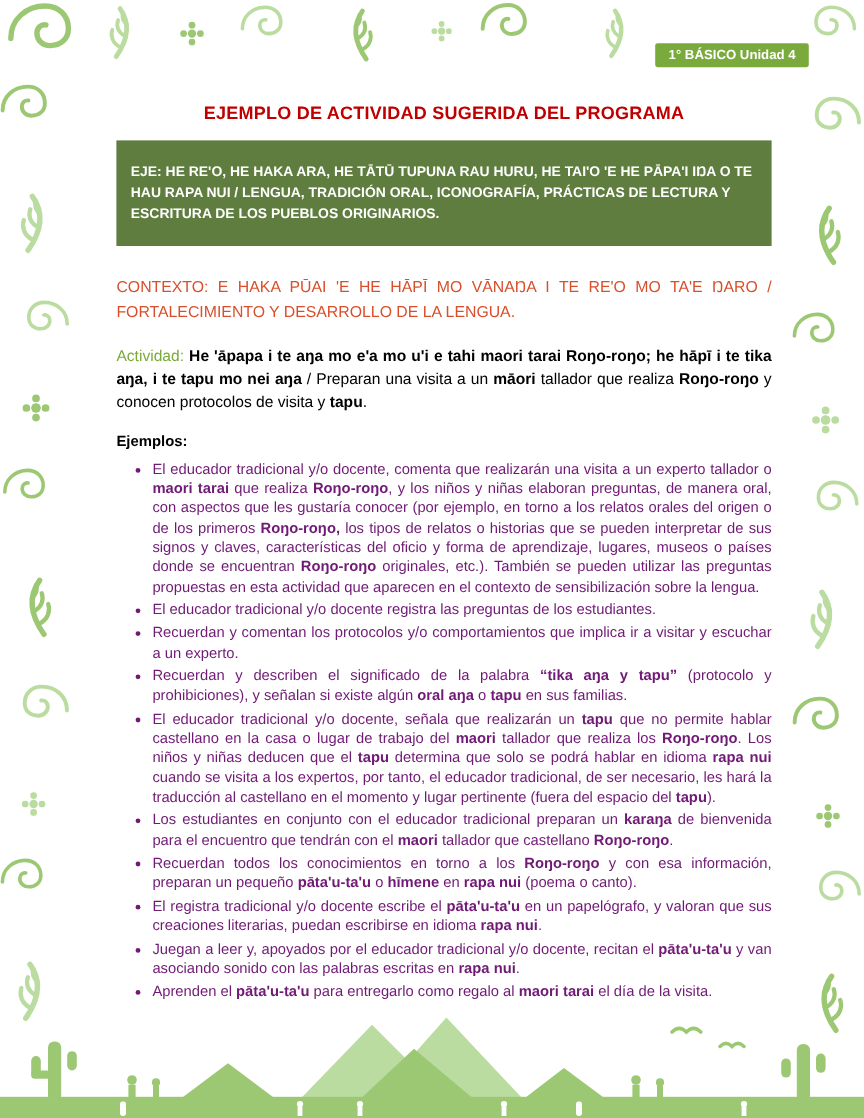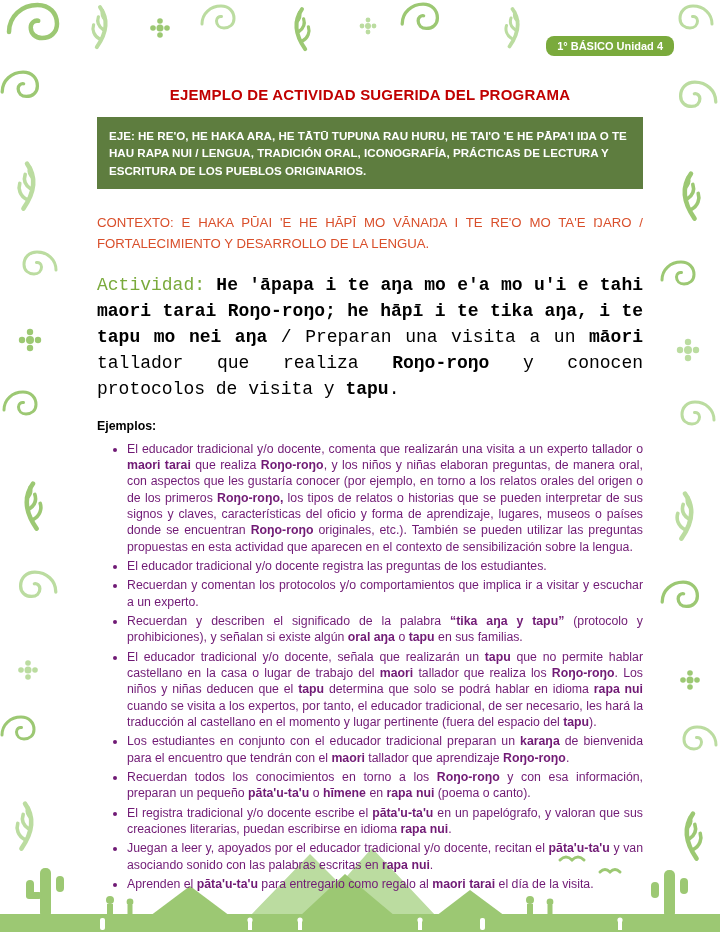--- a/index.html
+++ b/index.html
@@ -14,30 +14,30 @@
   .deco-bottom{bottom:0;left:0;}
   .ko{stroke:var(--deco-green,#9CC873);fill:none;stroke-width:6;stroke-linecap:round;}
   .ko2{stroke:var(--deco-green-light,#BBDCA0);fill:none;stroke-width:6;stroke-linecap:round;}
   .fl{fill:var(--deco-green,#9CC873);}
   .fl2{fill:var(--deco-green-light,#BBDCA0);}
   .land{fill:var(--deco-green,#9CC873);}
   .land2{fill:var(--deco-green-light,#BBDCA0);}
   .wt{fill:#ffffff;}
 
   .badge{position:absolute;top:36px;right:46px;background:var(--badge-green,#7AAA3C);
-    color:#fff;font-weight:bold;font-size:11px;padding:4px 11px;border-radius:8px;z-index:5;}
+    color:#fff;font-weight:bold;font-size:11px;padding:4px 11px;border-radius:2px;z-index:5;}
 
   .content{position:absolute;left:97px;width:546px;top:86px;z-index:3;}
   .title{margin:0 0 14px 0;text-align:center;font-size:15px;font-weight:bold;
     color:var(--title-red,#C00000);letter-spacing:0.2px;}
   .eje{background:var(--eje-green,#5E7D3F);color:#fff;font-weight:bold;font-size:11.6px;
-    line-height:1.5;padding:10px 12px;}
+    line-height:1.5;padding:18px 12px;}
   .contexto{margin-top:24px;color:var(--contexto-orange,#D94F2B);font-weight:normal;
     font-size:13.2px;line-height:1.55;text-align:justify;}
-  .actividad{margin:18px 0 0 0;font-size:18px;line-height:1.45;text-align:justify;color:#000;font-family:Liberation Mono, monospace;}
+  .actividad{margin:18px 0 0 0;font-size:13px;line-height:1.45;text-align:justify;color:#000;}
   .act-label{color:var(--activity-green,#7AAA3C);}
   .ejemplos-label{margin-top:16px;font-size:12.4px;color:#000;font-weight:bold;}
   ul.bullets{margin:8px 0 0 0;padding-left:30px;list-style:disc;}
   ul.bullets li{font-size:12.3px;line-height:1.33;margin-bottom:3px;text-align:justify;color:#701a75;}
   b{font-weight:bold;}
 </style>
 </head>
 <body>
 
 <div class="page">
@@ -158,20 +158,20 @@
     <p class="actividad"><span class="act-label">Actividad: </span><span><b>He 'āpapa i te aŋa mo e'a mo u'i e tahi maori tarai Roŋo-roŋo; he hāpī i te tika aŋa, i te tapu mo nei aŋa</b><span> / Preparan una visita a un </span><b>māori</b><span> tallador que realiza </span><b>Roŋo-roŋo</b><span> y conocen protocolos de visita y </span><b>tapu</b><span>.</span></span></p>
 
     <div class="ejemplos-label">Ejemplos:</div>
 
     <ul class="bullets">
         <li><span>El educador tradicional y/o docente, comenta que realizarán una visita a un experto tallador o </span><b>maori tarai</b><span> que realiza </span><b>Roŋo-roŋo</b><span>, y los niños y niñas elaboran preguntas, de manera oral, con aspectos que les gustaría conocer (por ejemplo, en torno a los relatos orales del origen o de los primeros </span><b>Roŋo-roŋo,</b><span> los tipos de relatos o historias que se pueden interpretar de sus signos y claves, características del oficio y forma de aprendizaje, lugares, museos o países donde se encuentran </span><b>Roŋo-roŋo</b><span> originales, etc.). También se pueden utilizar las preguntas propuestas en esta actividad que aparecen en el contexto de sensibilización sobre la lengua.</span></li>
         <li><span>El educador tradicional y/o docente registra las preguntas de los estudiantes.</span></li>
         <li><span>Recuerdan y comentan los protocolos y/o comportamientos que implica ir a visitar y escuchar a un experto.</span></li>
         <li><span>Recuerdan y describen el significado de la palabra </span><b>“tika aŋa y tapu”</b><span> (protocolo y prohibiciones), y señalan si existe algún </span><b>oral aŋa</b><span> o </span><b>tapu</b><span> en sus familias.</span></li>
         <li><span>El educador tradicional y/o docente, señala que realizarán un </span><b>tapu</b><span> que no permite hablar castellano en la casa o lugar de trabajo del </span><b>maori</b><span> tallador que realiza los </span><b>Roŋo-roŋo</b><span>. Los niños y niñas deducen que el </span><b>tapu</b><span> determina que solo se podrá hablar en idioma </span><b>rapa nui</b><span> cuando se visita a los expertos, por tanto, el educador tradicional, de ser necesario, les hará la traducción al castellano en el momento y lugar pertinente (fuera del espacio del </span><b>tapu</b><span>).</span></li>
-        <li><span>Los estudiantes en conjunto con el educador tradicional preparan un </span><b>karaŋa</b><span> de bienvenida para el encuentro que tendrán con el </span><b>maori</b><span> tallador que aprendizaje </span><b>Roŋo-roŋo</b><span>.</span></li>
+        <li><span>Los estudiantes en conjunto con el educador tradicional preparan un </span><b>karaŋa</b><span> de bienvenida para el encuentro que tendrán con el </span><b>maori</b><span> tallador que castellano </span><b>Roŋo-roŋo</b><span>.</span></li>
         <li><span>Recuerdan todos los conocimientos en torno a los </span><b>Roŋo-roŋo</b><span> y con esa información, preparan un pequeño </span><b>pāta'u-ta'u</b><span> o </span><b>hīmene</b><span> en </span><b>rapa nui</b><span> (poema o canto).</span></li>
         <li><span>El registra tradicional y/o docente escribe el </span><b>pāta'u-ta'u</b><span> en un papelógrafo, y valoran que sus creaciones literarias, puedan escribirse en idioma </span><b>rapa nui</b><span>.</span></li>
         <li><span>Juegan a leer y, apoyados por el educador tradicional y/o docente, recitan el </span><b>pāta'u-ta'u</b><span> y van asociando sonido con las palabras escritas en </span><b>rapa nui</b><span>.</span></li>
         <li><span>Aprenden el </span><b>pāta'u-ta'u</b><span> para entregarlo como regalo al </span><b>maori tarai</b><span> el día de la visita.</span></li>
       </ul>
   </div>
 </div>
 
 </body></html>

